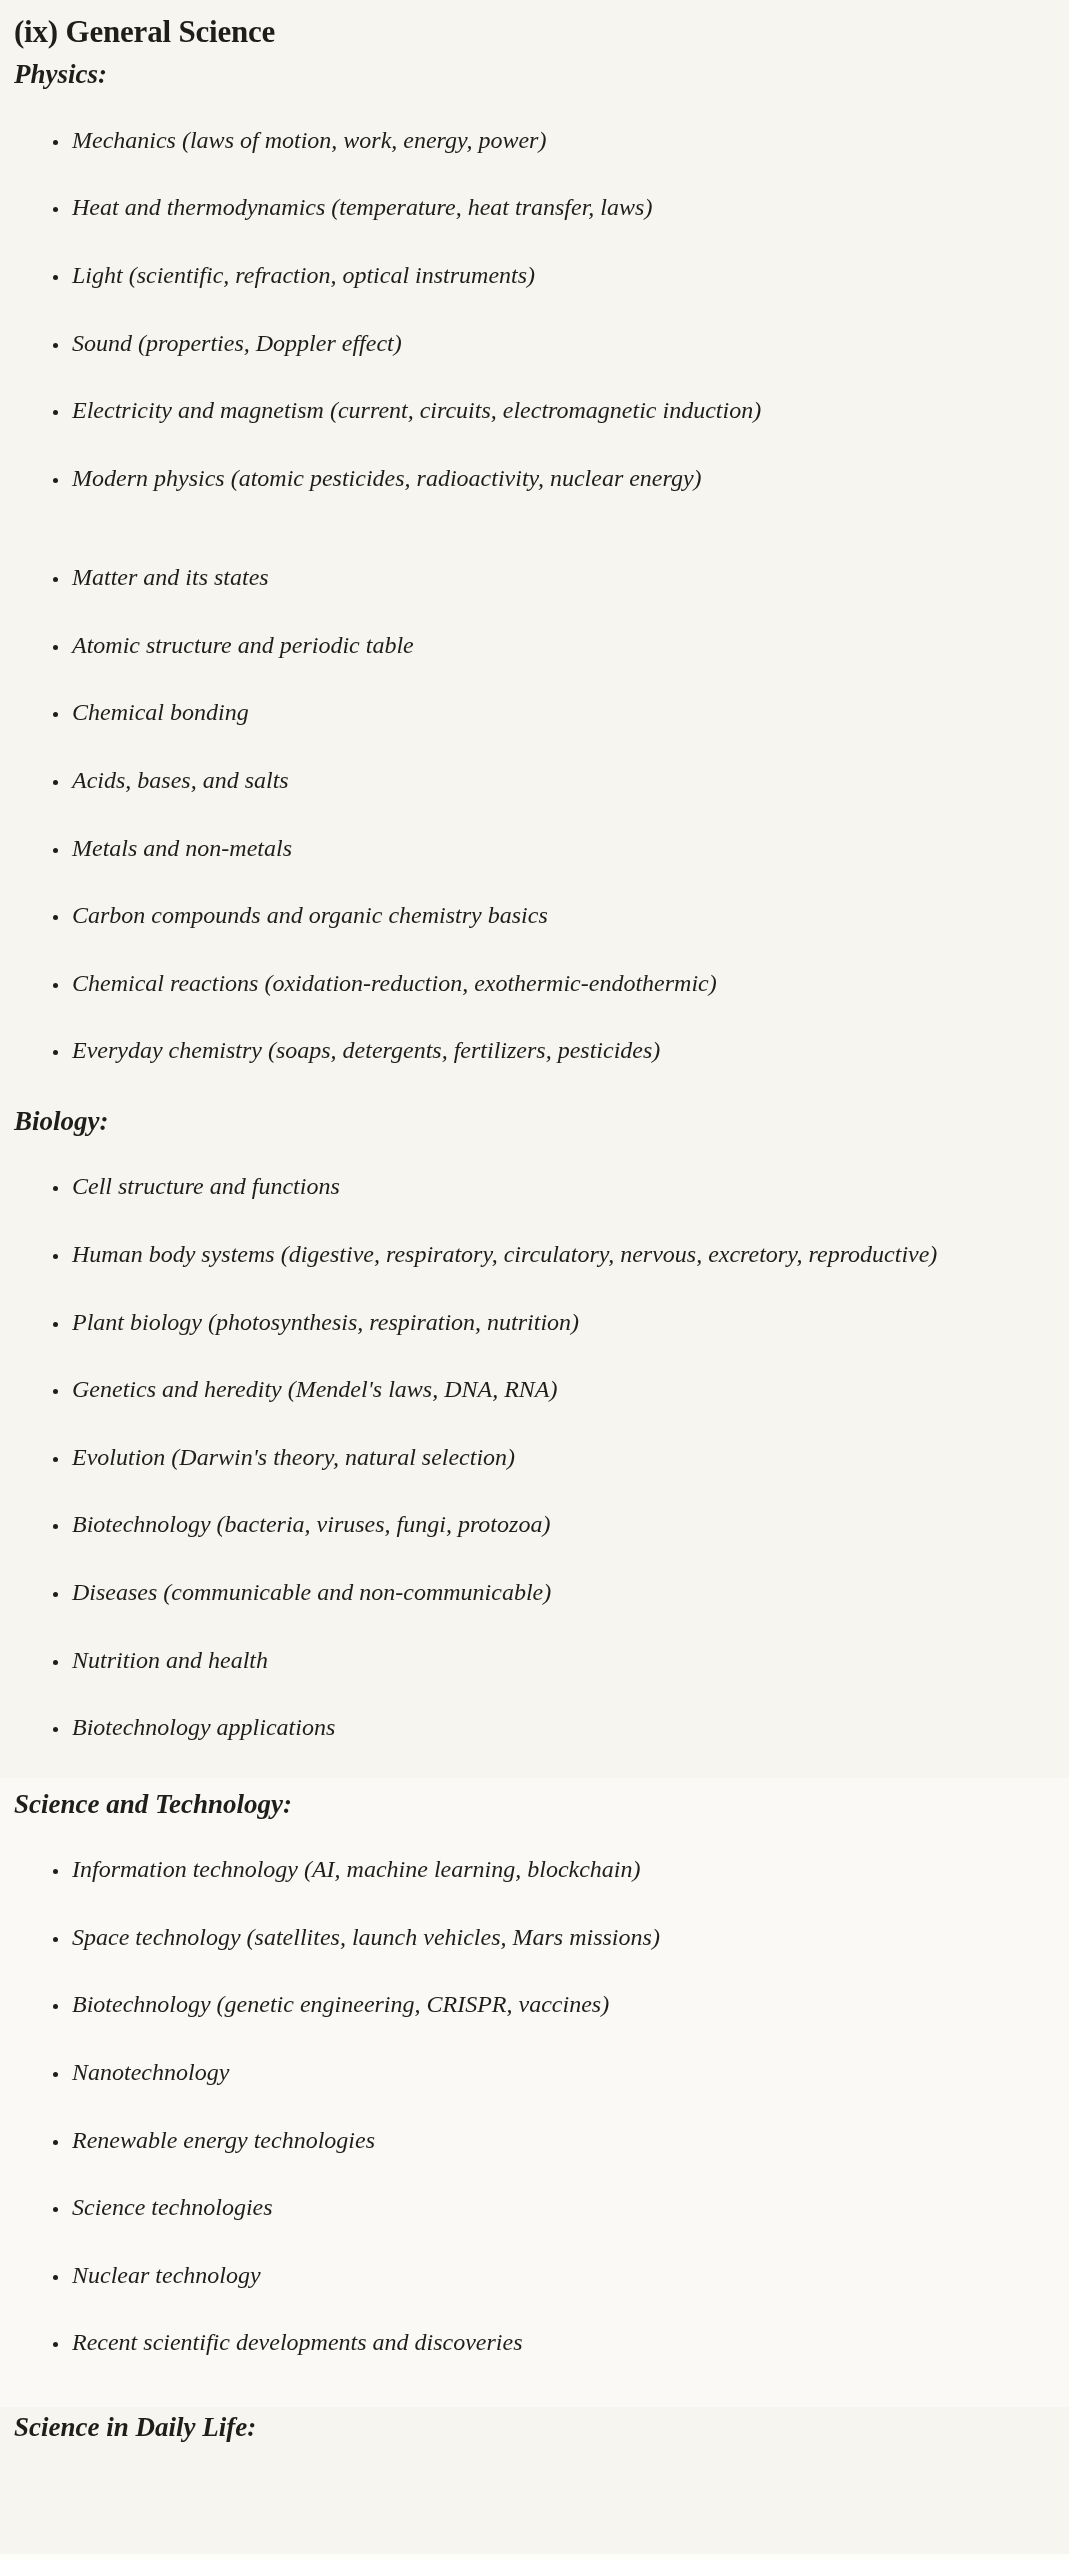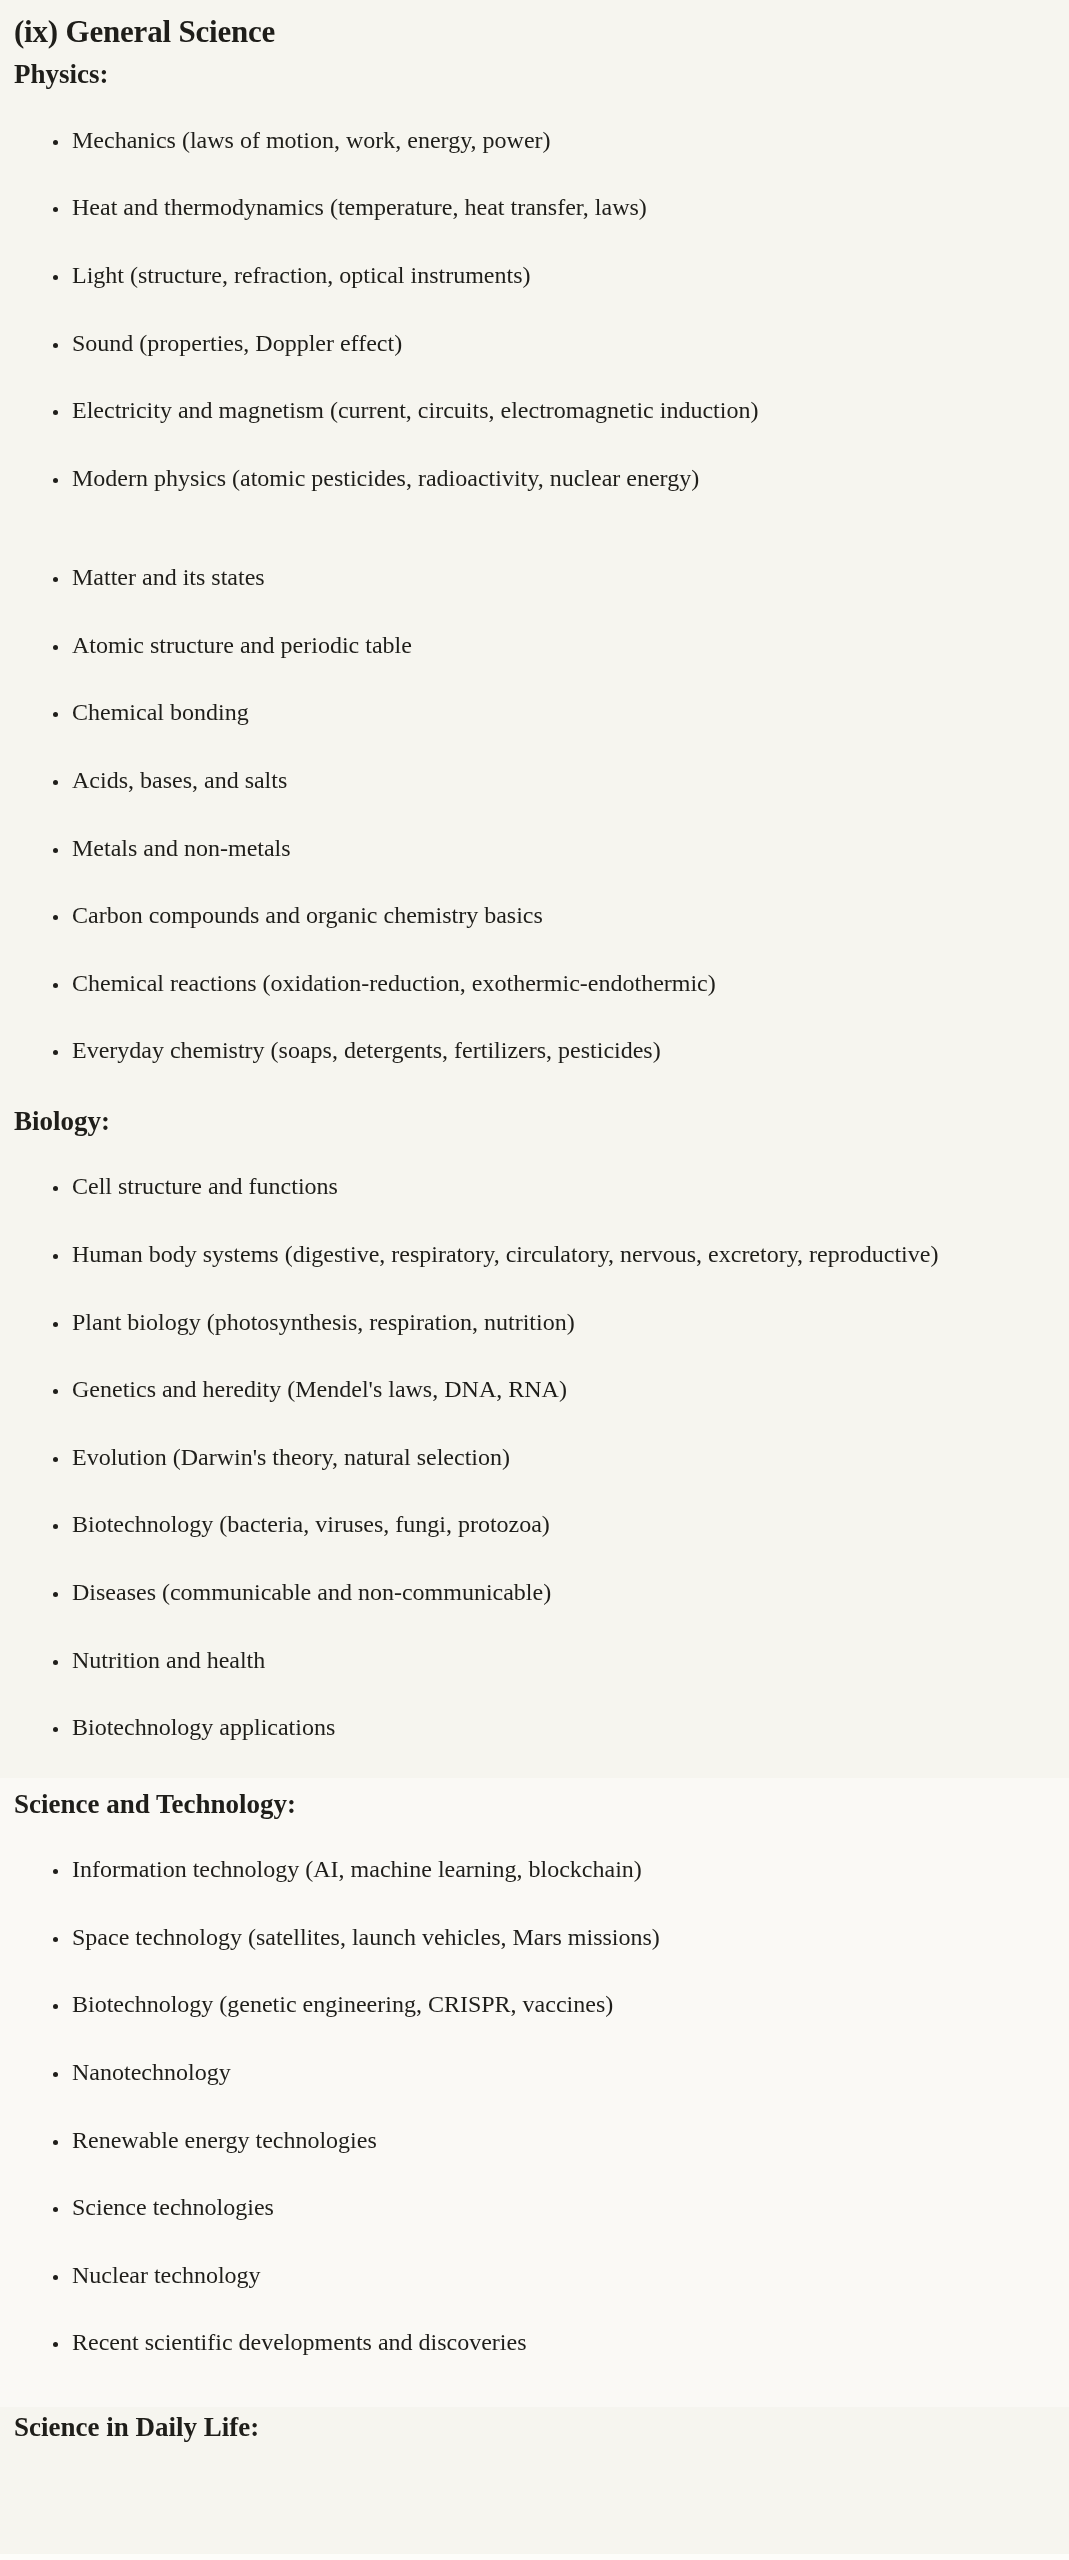--- a/index.html
+++ b/index.html
@@ -26,20 +26,21 @@
   }
   h1.page-title {
     font-size: 31px;
     line-height: 1.3;
     font-weight: 700;
     margin: 0 40px 2px 14px;
     letter-spacing: -0.2px;
   }
   section.topic-section {
     padding: 2px 40px 2px 14px;
+    font-style: italic;
   }
   section.topic-section.section--highlight {
     background: var(--bg-highlight);
     padding-top: 8px;
     padding-bottom: 16px;
   }
   h2.section-heading {
     font-size: 27px;
     line-height: 1.35;
     font-weight: 700;
@@ -70,21 +71,21 @@
 <body style="color: rgb(31, 30, 26);">
 
 <div class="page">
   <h1 class="page-title">(ix) General Science</h1>
   <div id="sections">
   <section class="topic-section">
     <h2 class="section-heading">Physics:</h2>
     <ul class="topic-list">
           <li>Mechanics (laws of motion, work, energy, power)</li>
           <li>Heat and thermodynamics (temperature, heat transfer, laws)</li>
-          <li>Light (structure, refraction, optical instruments)</li>
+          <li>Light (scientific, refraction, optical instruments)</li>
           <li>Sound (properties, Doppler effect)</li>
           <li>Electricity and magnetism (current, circuits, electromagnetic induction)</li>
           <li>Modern physics (atomic pesticides, radioactivity, nuclear energy)</li>
         </ul>
   </section>
 
   <section class="topic-section">
     <ul class="topic-list">
           <li>Matter and its states</li>
           <li>Atomic structure and periodic table</li>

